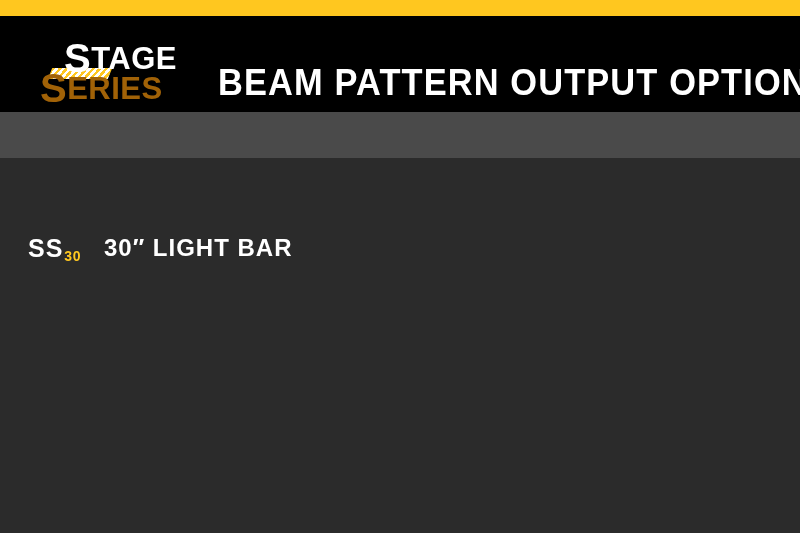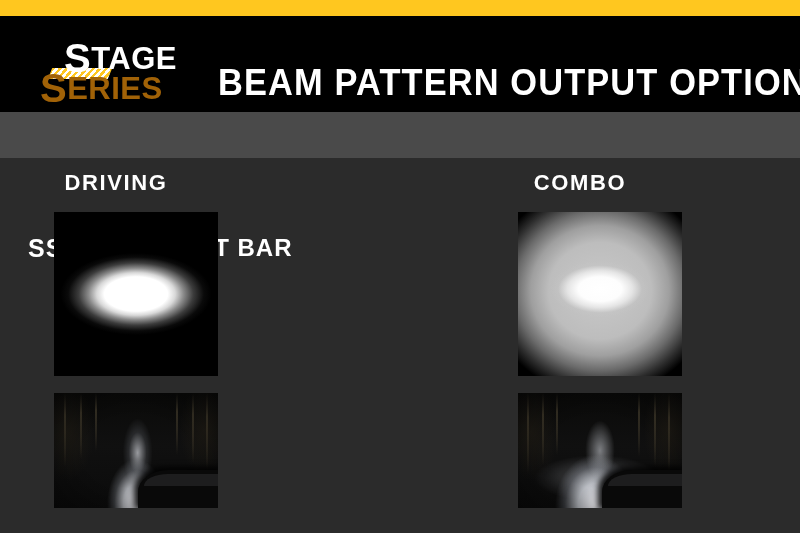--- a/index.html
+++ b/index.html
@@ -313,62 +313,17 @@
 
   <div class="subtitle-band">
     <div class="model-badge">
       <span class="model-ss">SS</span><span class="model-sub">30</span>
     </div>
     <div class="subtitle-text">30″ LIGHT BAR</div>
   </div>
 
   <div class="columns">
 
-    <div class="column col-0">
-      <div class="col-title">DRIVING</div>
-
-      <div class="beam-tile beam-driving">
-        <div class="beam-glow g1"></div>
-      </div>
-
-      <div class="road-tile road-driving">
-        <div class="road-layer road-canopy"></div>
-        <div class="road-layer road-trunks">
-          <div class="trunk" style="left:10px;height:74px;"></div>
-          <div class="trunk" style="left:26px;height:66px;"></div>
-          <div class="trunk" style="left:41px;height:58px;"></div>
-          <div class="trunk" style="left:122px;height:62px;"></div>
-          <div class="trunk" style="left:138px;height:70px;"></div>
-          <div class="trunk" style="left:152px;height:78px;"></div>
-        </div>
-        <div class="road-layer road-beam"></div>
-        <div class="road-layer road-vignette"></div>
-        <div class="road-hood"></div>
-      </div>
-    </div>
-
-
-    <div class="column col-2">
-      <div class="col-title">COMBO</div>
-
-      <div class="beam-tile beam-combo">
-        <div class="beam-glow g1"></div>
-        <div class="beam-glow g2"></div>
-      </div>
-
-      <div class="road-tile road-combo">
-        <div class="road-layer road-canopy"></div>
-        <div class="road-layer road-trunks">
-          <div class="trunk" style="left:9px;height:80px;"></div>
-          <div class="trunk" style="left:24px;height:72px;"></div>
-          <div class="trunk" style="left:38px;height:62px;"></div>
-          <div class="trunk" style="left:120px;height:64px;"></div>
-          <div class="trunk" style="left:136px;height:74px;"></div>
-          <div class="trunk" style="left:150px;height:82px;"></div>
-        </div>
-        <div class="road-layer road-beam"></div>
-        <div class="road-layer road-vignette"></div>
-        <div class="road-hood"></div>
-      </div>
-    </div>
+
+
 
   </div>
 </div>
 
 </body></html>

